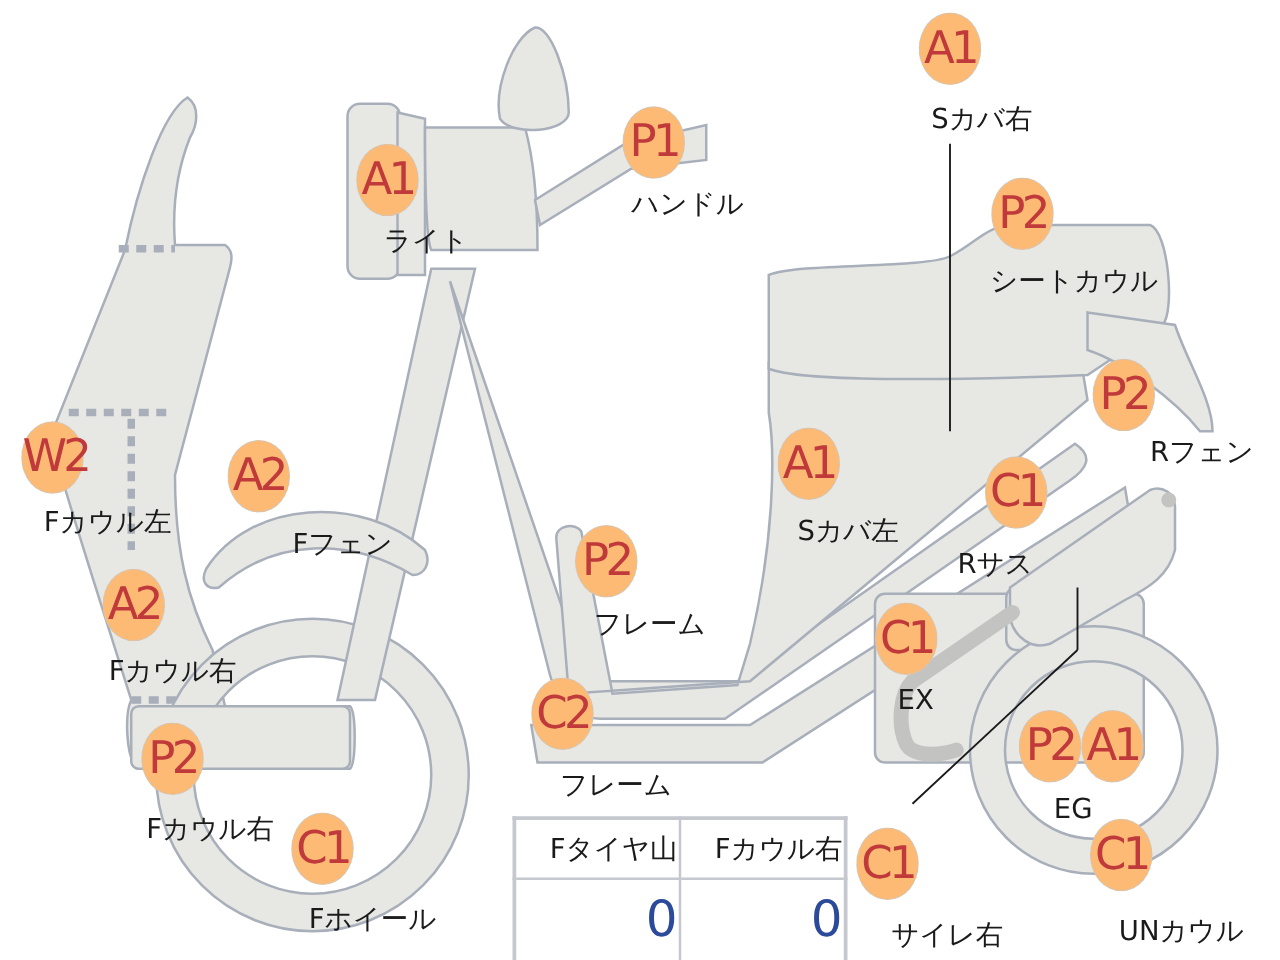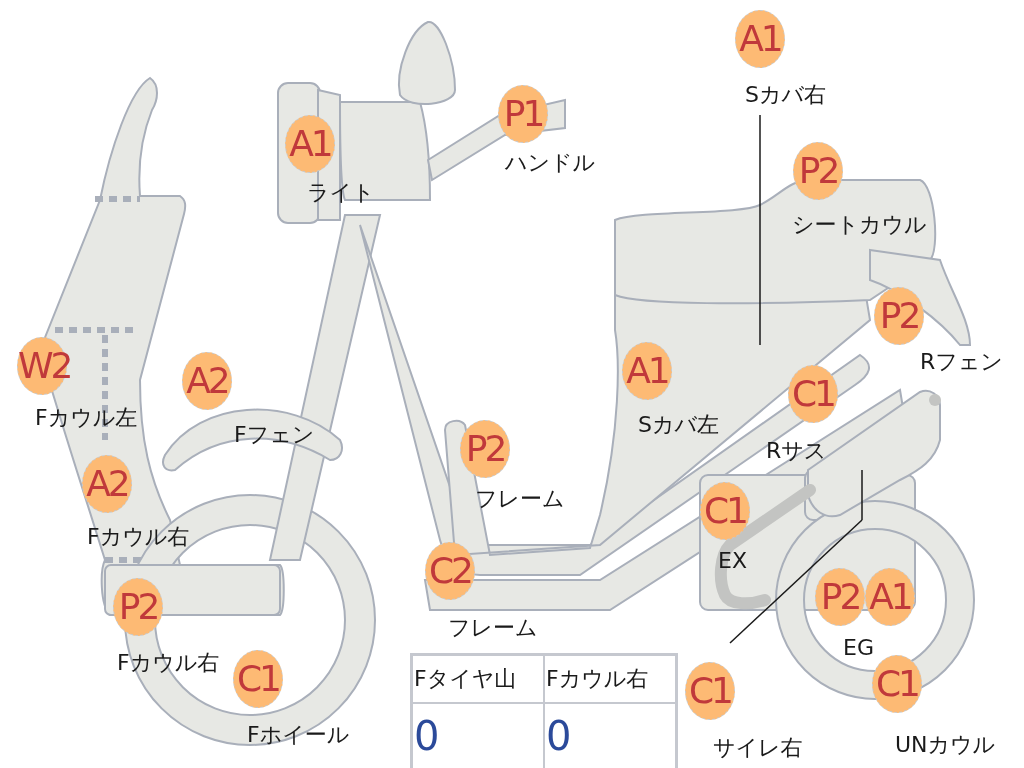--- a/index.html
+++ b/index.html
@@ -5,21 +5,21 @@
   html,body{margin:0;padding:0;background:#ffffff;}
   body{width:1024px;height:768px;position:relative;overflow:hidden;font-family:"DejaVu Sans","Liberation Sans",sans-serif;}
   svg.bike{position:absolute;left:0;top:0;width:1024px;height:768px;}
   .part{fill:#e7e8e4;stroke:#a9afba;stroke-width:2;}
   .dash{stroke:#a9afba;stroke-width:6;stroke-dasharray:8 6;fill:none;}
   .pipe{stroke:#c3c4c2;stroke-width:12;fill:none;stroke-linecap:round;}
   .badge{position:absolute;width:48px;height:56px;border-radius:50%;background:#fdba74;border:1.5px dashed #c8c8c8;
     color:#c0393b;font-family:"DejaVu Sans","Liberation Sans",sans-serif;font-size:36px;line-height:56px;text-align:center;letter-spacing:-3px;cursor:pointer;}
   .label{position:absolute;font-size:22px;color:#1a1a1a;white-space:nowrap;font-family:"DejaVu Sans","Liberation Sans",sans-serif;}
   table.tire{position:absolute;left:410px;top:653px;border-collapse:collapse;border:3px solid #c5c8cf;}
-  table.tire td,table.tire th{border:2px solid #c5c8cf;width:128px;text-align:left;font-weight:normal;}
+  table.tire td,table.tire th{border:2px solid #c5c8cf;width:128px;text-align:right;font-weight:normal;}
   table.tire th{height:44px;font-size:22px;color:#1a1a1a;}
   table.tire td{height:62px;font-size:40px;color:#2b4a9a;}
 </style>
 </head>
 <body>
 
 <svg class="bike" viewBox="0 0 1024 768">
 
   <path class="part" d="M150 78 C160 85,158 100,152 110 C140 140,138 170,140 196 L180 196 C186 200,186 206,184 214 L140 380 C140 440,150 480,170 520 L180 565 L280 565 C285 570,285 610,280 615 L110 615 C100 605,100 570,105 560 C80 480,60 420,40 350 L100 200 C110 150,130 90,150 78 Z"></path>
   <path class="dash" d="M95 199 L140 199"></path>

